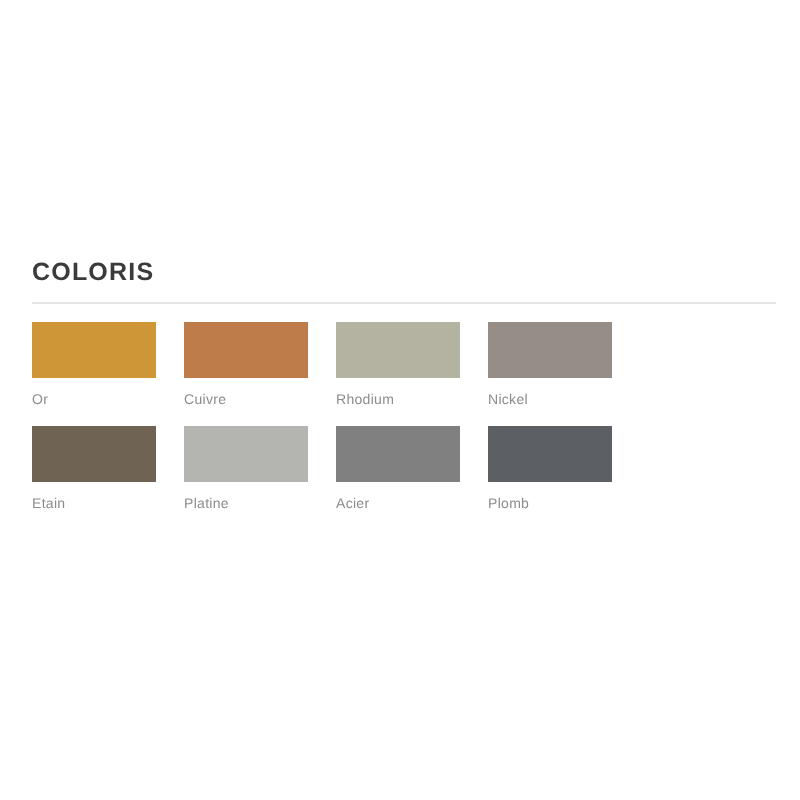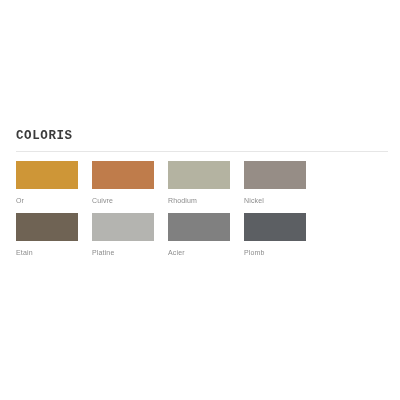--- a/index.html
+++ b/index.html
@@ -26,21 +26,21 @@
     width: 400px;
   }
   .section-title {
     margin: 0;
     padding: 0 0 0 16px;
     font-size: 12.5px;
     font-weight: bold;
     letter-spacing: 0.6px;
     color: #3b3b3b;
     line-height: 16px;
-    font-family: Liberation Mono, monospace;
+    font-family: Liberation Sans, sans-serif;
   }
   .title-rule {
     margin: 7px 12px 0 16px;
     height: 1px;
     background: #e6e6e6;
     font-size: 0;
     line-height: 0;
   }
   .swatch-grid {
     margin: 0;

